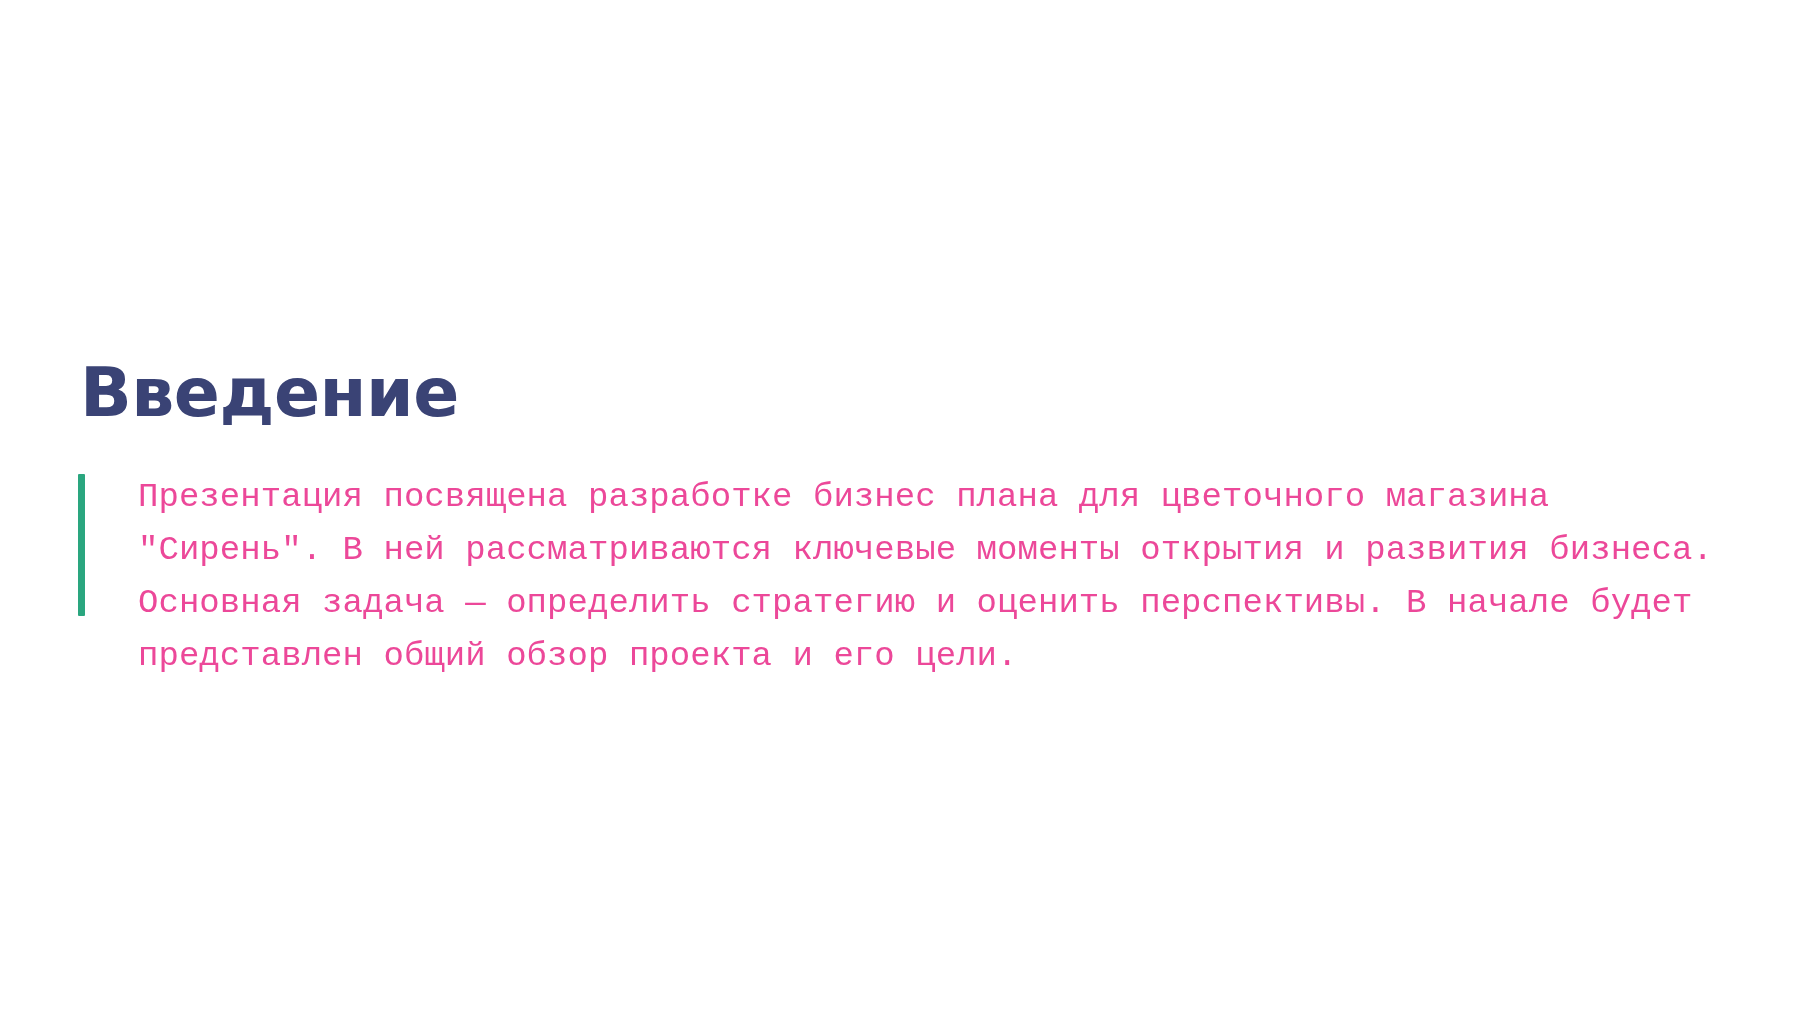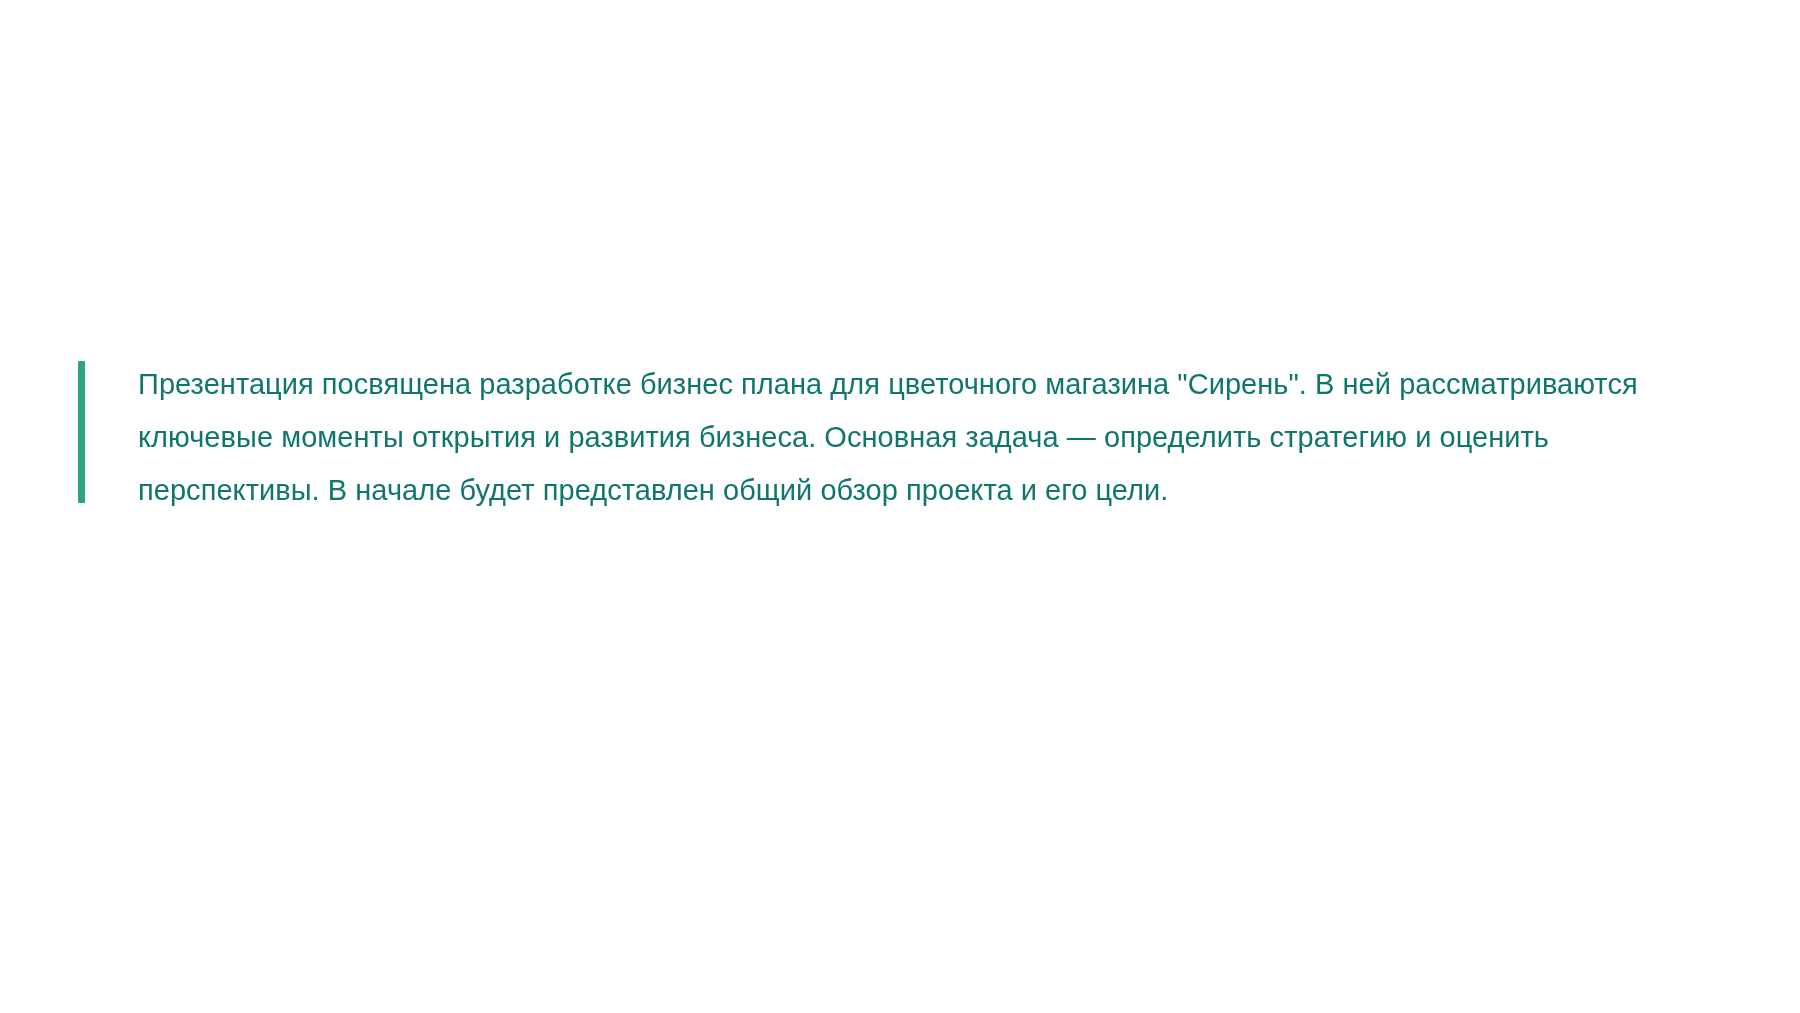--- a/index.html
+++ b/index.html
@@ -53,36 +53,37 @@
     position: absolute;
     left: 0;
     top: 3px;
     width: 7px;
     height: 142px;
     background: #2aa67f;
     border-radius: 1px;
   }
 
   .body-text {
-    font-size: 29px;
+    font-size: 34px;
     line-height: 53px;
-    color: #0f766e;
+    color: #ec4899;
     font-weight: 400;
     letter-spacing: 0.05px;
-    font-family: Liberation Sans, sans-serif;
+    font-family: Liberation Mono, monospace;
     max-width: 1620px;
   }
 </style>
 </head>
 <body>
 
 <div class="slide">
 
   <div class="slide-content">
 
+    <h1 class="slide-title">Введение</h1>
 
     <div class="body-wrap">
       <span class="accent-bar"></span>
       <p class="body-text">Презентация посвящена разработке бизнес плана для цветочного магазина "Сирень". В ней рассматриваются ключевые моменты открытия и развития бизнеса. Основная задача — определить стратегию и оценить перспективы. В начале будет представлен общий обзор проекта и его цели.</p>
     </div>
 
   </div>
 
 </div>
 

